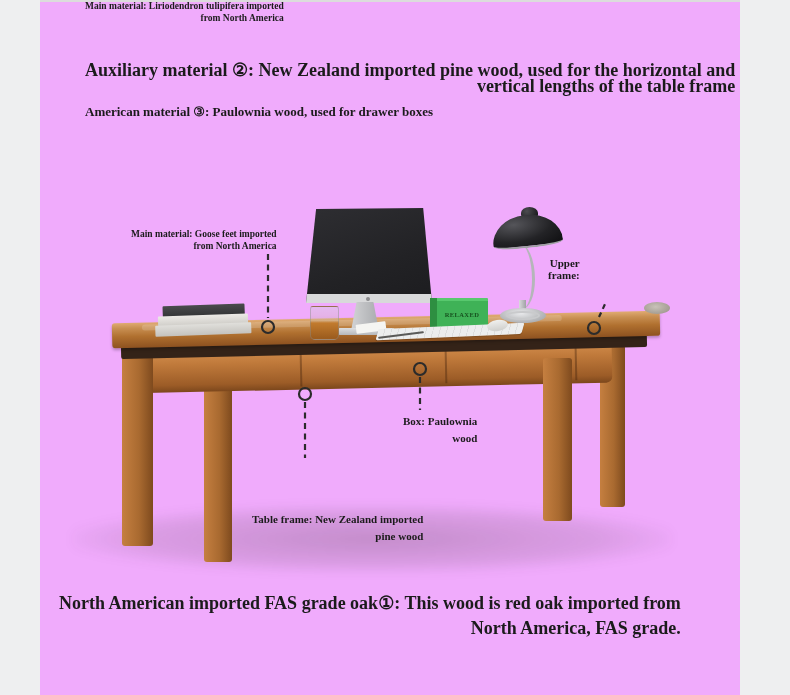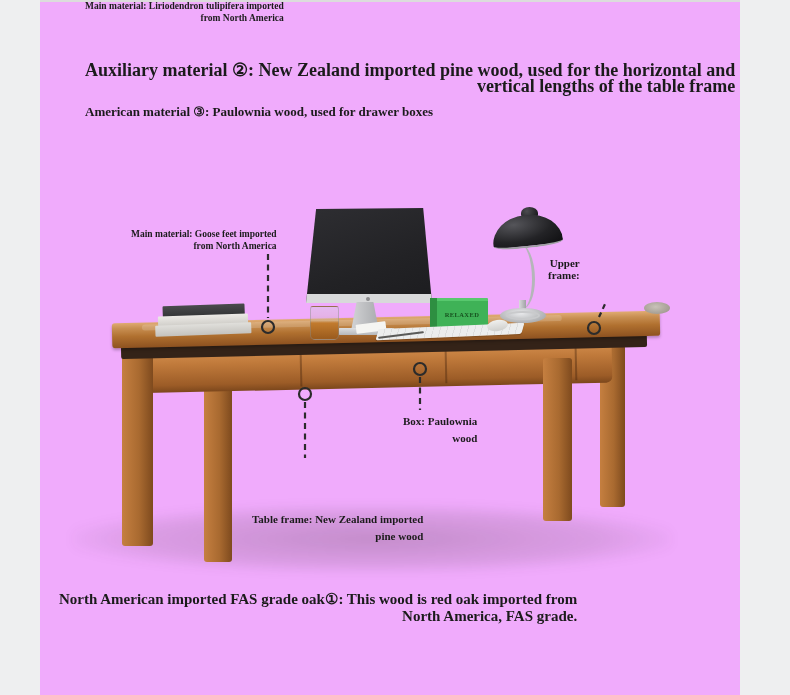--- a/index.html
+++ b/index.html
@@ -13,21 +13,21 @@
   .gutter-left { left:0; width:40px; }
   .gutter-right { left:740px; width:50px; }
   .top-rule { position:absolute; left:40px; top:0; width:700px; height:2px; background:#dcdcdc; }
 
   
   .txt { position:absolute; white-space:pre; font-weight:700; }
   .intro-small  { left:85px;  top:1px;   font-size:9.5px;  line-height:11.5px; }
   .aux1         { left:85px;  top:28px;  font-size:13px;   line-height:16px; }
   .aux2         { left:85px;  top:62px;  font-size:18px;   line-height:16px; }
   .aux3         { left:85px;  top:104px; font-size:13px;   line-height:16px; }
-  .footer-note  { left:59px;  top:591px; font-size:15px;   line-height:17px; }
+  .footer-note  { left:59px;  top:591px; font-size:18px;   line-height:25px; }
 
   .co-tabletop     { left:131px; top:228px; font-size:9.5px;  line-height:12px; }
   .co-upper-title  { left:548px; top:257px; font-size:11px;  line-height:12px; }
   .co-upper-body   { left:548px; top:282px; font-size:9.5px;  line-height:12px; }
   .co-box          { left:403px; top:413px; font-size:11px; line-height:16.5px; }
   .co-frame        { left:252px; top:466px; font-size:11px; line-height:16.5px;margin-top:45px; }
 
   
   .fig * { position:absolute; }
   .fig { position:absolute; inset:0; }

